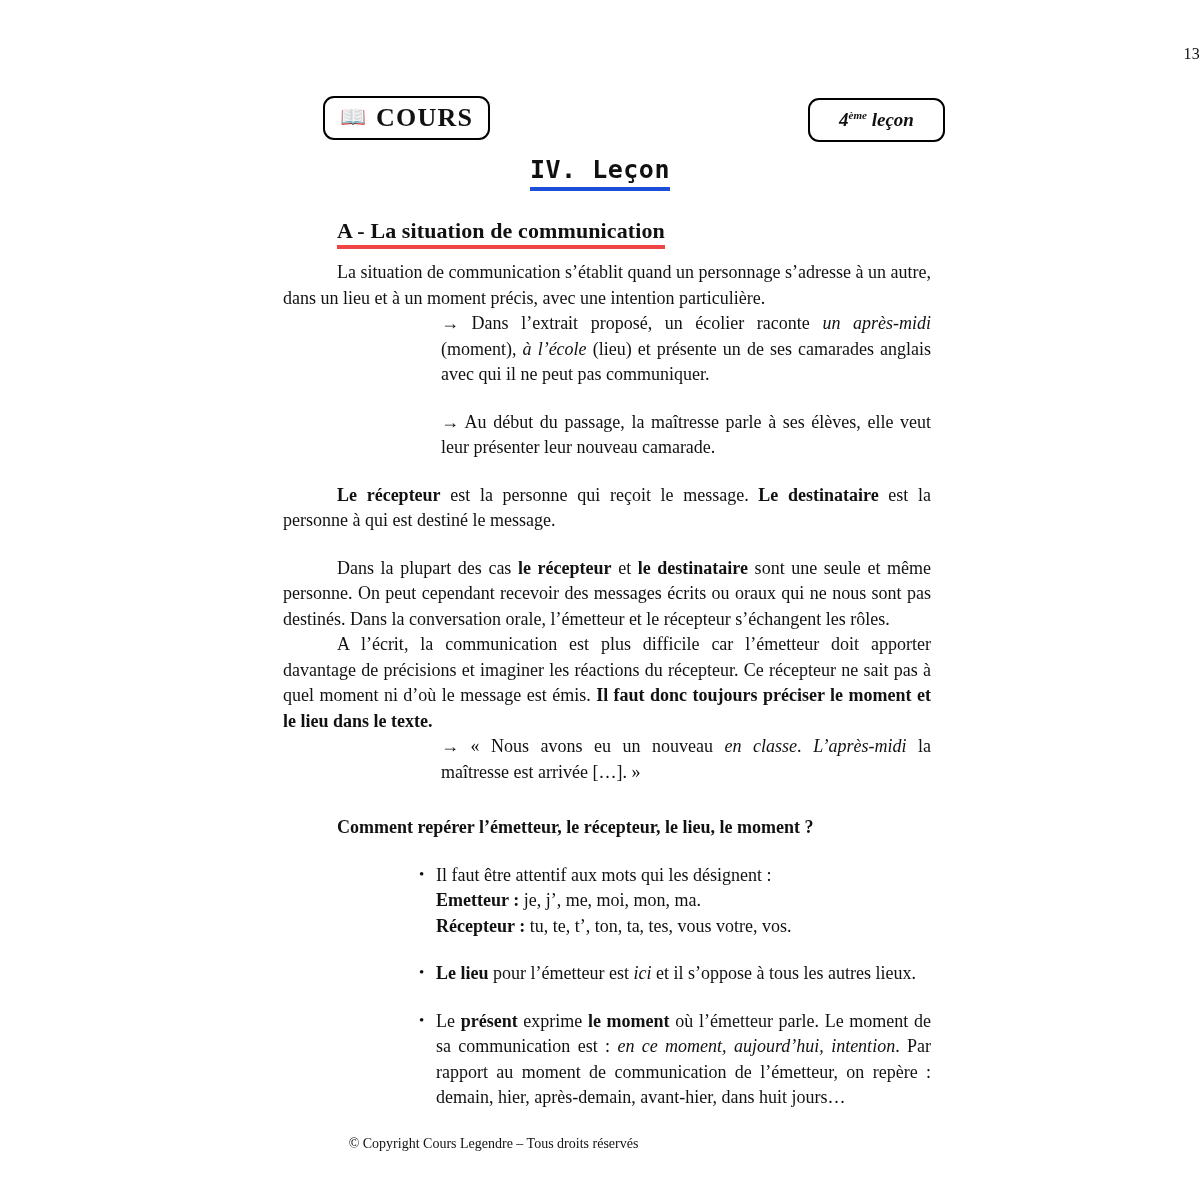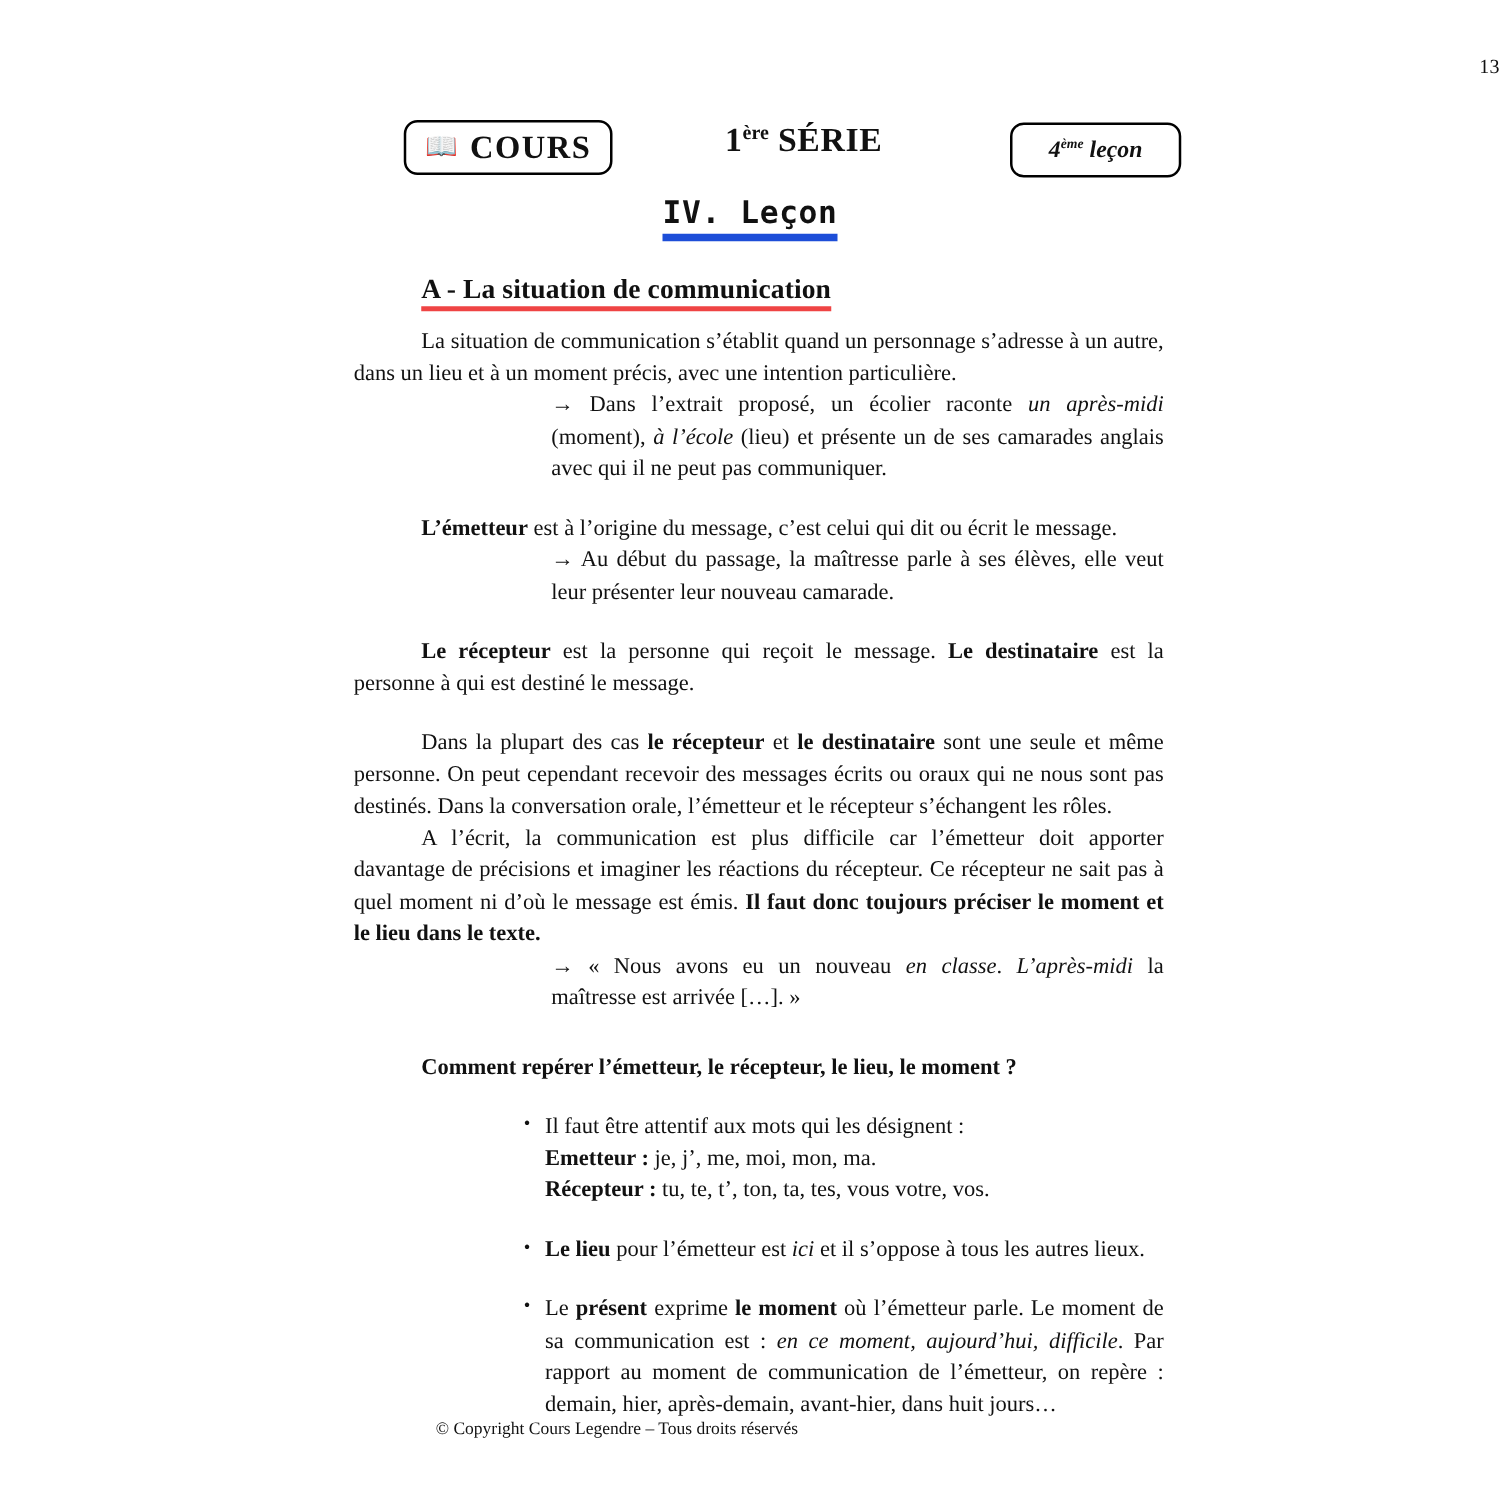--- a/index.html
+++ b/index.html
@@ -113,21 +113,21 @@
     top: 155px;
     left: 0;
     width: 1200px;
     text-align: center;
     font-family: "DejaVu Sans Mono", "Liberation Mono", monospace;
     font-size: 25px;
     font-weight: 700;
     letter-spacing: 0.5px;
   }
   .lesson-heading span {
-    border-bottom: 6px solid #1d4ed8;
+    border-bottom: 4px solid #1d4ed8;
     padding-bottom: 3px;
   }
 
   
   .section-heading {
     position: absolute;
     top: 218px;
     left: 337px;
     font-size: 22px;
     font-weight: 700;
@@ -220,24 +220,20 @@
 
   <div class="page-number">13</div>
 
   <div class="header-row">
 
     <div class="badge badge-cours">
       <span class="book-icon">📖</span>
       <span class="badge-text">COURS</span>
     </div>
 
-    <div class="serie-title">
-      <span>1</span><span class="ord">ère</span>
-      <span>SÉRIE</span>
-    </div>
 
     <div class="badge badge-lecon">
       <span class="badge-text"><span>4</span><span class="ord">ème</span> <span>leçon</span></span>
     </div>
 
   </div>
 
   <div class="lesson-heading">
     <span>IV. Leçon</span>
   </div>
@@ -247,21 +243,20 @@
   </div>
 
   <div class="body">
 
     <p class="para"><span>La situation de communication s’établit quand un personnage s’adresse à un autre, dans un lieu et à un moment précis, avec une intention particulière.</span></p>
 
     <p class="arrow-block"><span>→ Dans l’extrait proposé, un écolier raconte </span><i>un après-midi</i><span> (moment), </span><i>à l’école</i><span> (lieu) et présente un de ses camarades anglais avec qui il ne peut pas communiquer.</span></p>
 
     <div class="gap-md"></div>
 
-    <p class="para"><b>L’émetteur</b><span> est à l’origine du message, c’est celui qui dit ou écrit le message.</span></p>
 
     <p class="arrow-block"><span>→ Au début du passage, la maîtresse parle à ses élèves, elle veut leur présenter leur nouveau camarade.</span></p>
 
     <div class="gap-md"></div>
 
     <p class="para"><b>Le récepteur</b><span> est la personne qui reçoit le message. </span><b>Le destinataire</b><span> est la personne à qui est destiné le message.</span></p>
 
     <div class="gap-md"></div>
 
     <p class="para"><span>Dans la plupart des cas </span><b>le récepteur</b><span> et </span><b>le destinataire</b><span> sont une seule et même personne. On peut cependant recevoir des messages écrits ou oraux qui ne nous sont pas destinés. Dans la conversation orale, l’émetteur et le récepteur s’échangent les rôles.</span></p>
@@ -283,21 +278,21 @@
         <span class="sub"><b>Emetteur :</b><span> je, j’, me, moi, mon, ma.</span></span>
         <span class="sub"><b>Récepteur :</b><span> tu, te, t’, ton, ta, tes, vous votre, vos.</span></span>
       </li>
 
       <div class="gap-md"></div>
 
       <li class="bullet"><b> Le lieu</b><span> pour l’émetteur est </span><i>ici</i><span> et il s’oppose à tous les autres lieux.</span></li>
 
       <div class="gap-md"></div>
 
-      <li class="bullet"><span>Le </span><b>présent</b><span> exprime </span><b>le moment</b><span> où l’émetteur parle. Le moment de sa communication est : </span><i>en ce moment, aujourd’hui, difficile</i><span>. Par rapport au moment de communication de l’émetteur, on repère : demain, hier, après-demain, avant-hier, dans huit jours…</span></li>
+      <li class="bullet"><span>Le </span><b>présent</b><span> exprime </span><b>le moment</b><span> où l’émetteur parle. Le moment de sa communication est : </span><i>en ce moment, aujourd’hui, intention</i><span>. Par rapport au moment de communication de l’émetteur, on repère : demain, hier, après-demain, avant-hier, dans huit jours…</span></li>
 
     </ul>
 
   </div>
 
   <div class="footer">
     <span class="inner">© Copyright Cours Legendre – Tous droits réservés</span>
   </div>
 
 </div>

